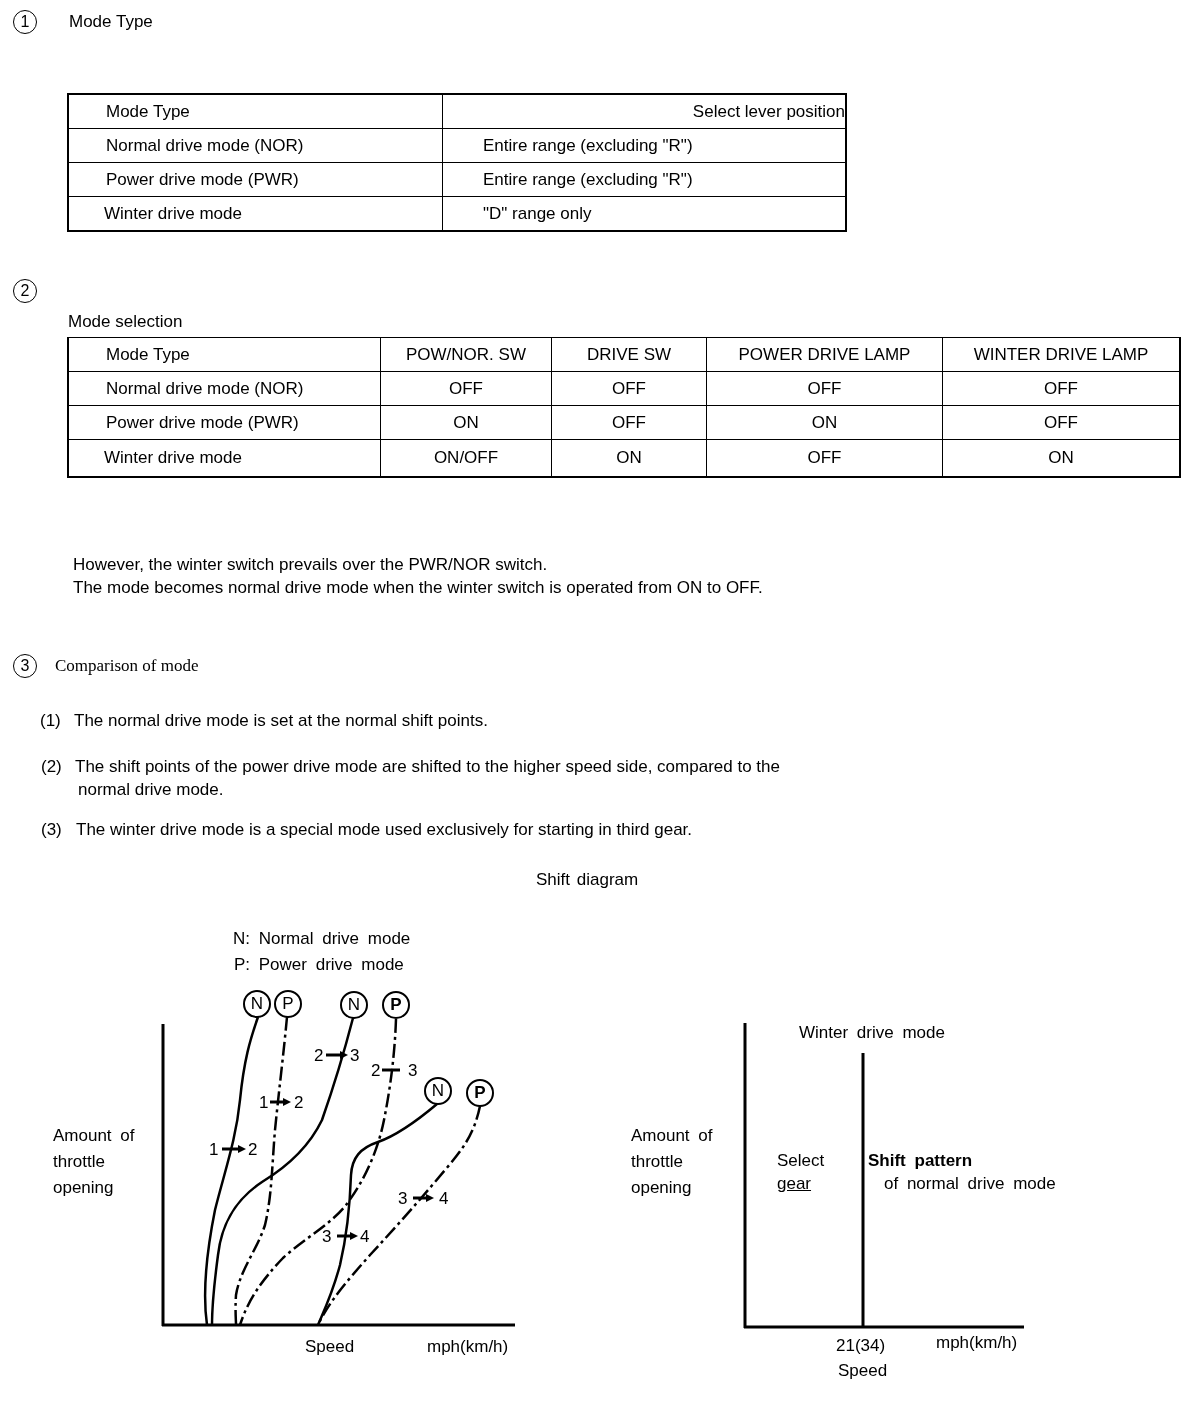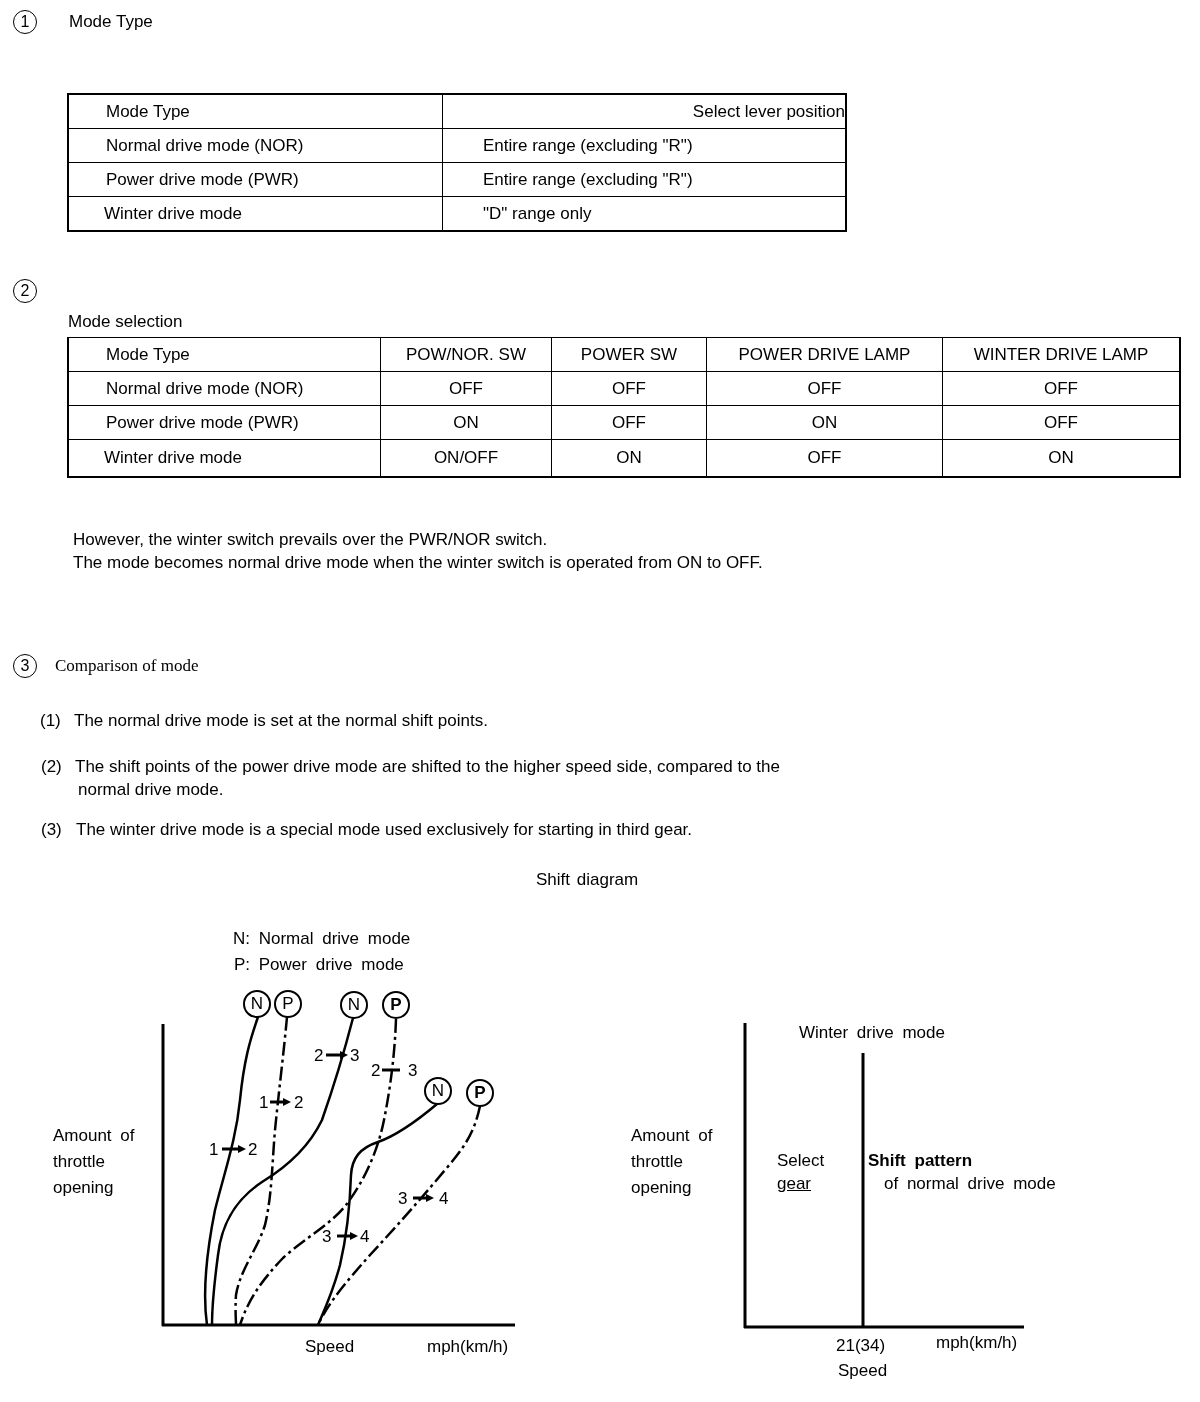--- a/index.html
+++ b/index.html
@@ -22,21 +22,21 @@
   .t1 .c2 { padding-left: 40px; }
   .t1 .hdr2 { text-align: right; padding-left: 0; }
   .t2 { left: 67px; top: 337px; width: 1114px; }
   .t2 td { text-align: center; height: 32px; }
   .t2 .first { text-align: left; padding-left: 37px; width: 274px; }
   .t2 .blank { border: none; border-bottom: 2.5px solid #000; }
   .t2 .outer-top { border-top: 2.5px solid #000; }
   .t2 .outer-right { border-right: 2.5px solid #000; }
   .t2 .outer-left { border-left: 2.5px solid #000; }
   .t2 .outer-bottom { border-bottom: 2.5px solid #000; }
-  .note { position: absolute; left: 73px; font-size: 17px; }
+  .note { position: absolute; left: 73px; font-size: 17px; margin-top: 25px; }
   .item { position: absolute; font-size: 17px; }
   .diag-text { position: absolute; font-size: 17px; word-spacing: 4px; }
   svg { position: absolute; left: 0; top: 0; }
   .circ-lbl {
     position: absolute; width: 28px; height: 28px; border: 2px solid #000;
     border-radius: 50%; box-sizing: border-box; text-align: center;
     font-size: 17px; line-height: 24px;
   }
   .shift-lbl { position: absolute; font-size: 17px; }
 </style>
@@ -68,21 +68,21 @@
   </table>
 
 <div class="circ-num" style="left:13px;top:279px;">2</div>
 <div class="sec-title" style="left:68px;top:280px;margin-top:32px;">Mode selection</div>
 
 <table class="t t2">
   <tbody>
   <tr>
     <td class="first outer-left">Mode Type</td>
     <td style="width:170px">POW/NOR. SW</td>
-    <td style="width:154px">POWER SW</td>
+    <td style="width:154px">DRIVE SW</td>
     <td style="width:235px">POWER DRIVE LAMP</td>
     <td class="outer-right">WINTER DRIVE LAMP</td>
   </tr>
   <tr>
     <td class="first outer-left">Normal drive mode (NOR)</td>
     <td>OFF</td>
     <td>OFF</td>
     <td>OFF</td>
     <td class="outer-right">OFF</td>
   </tr>

